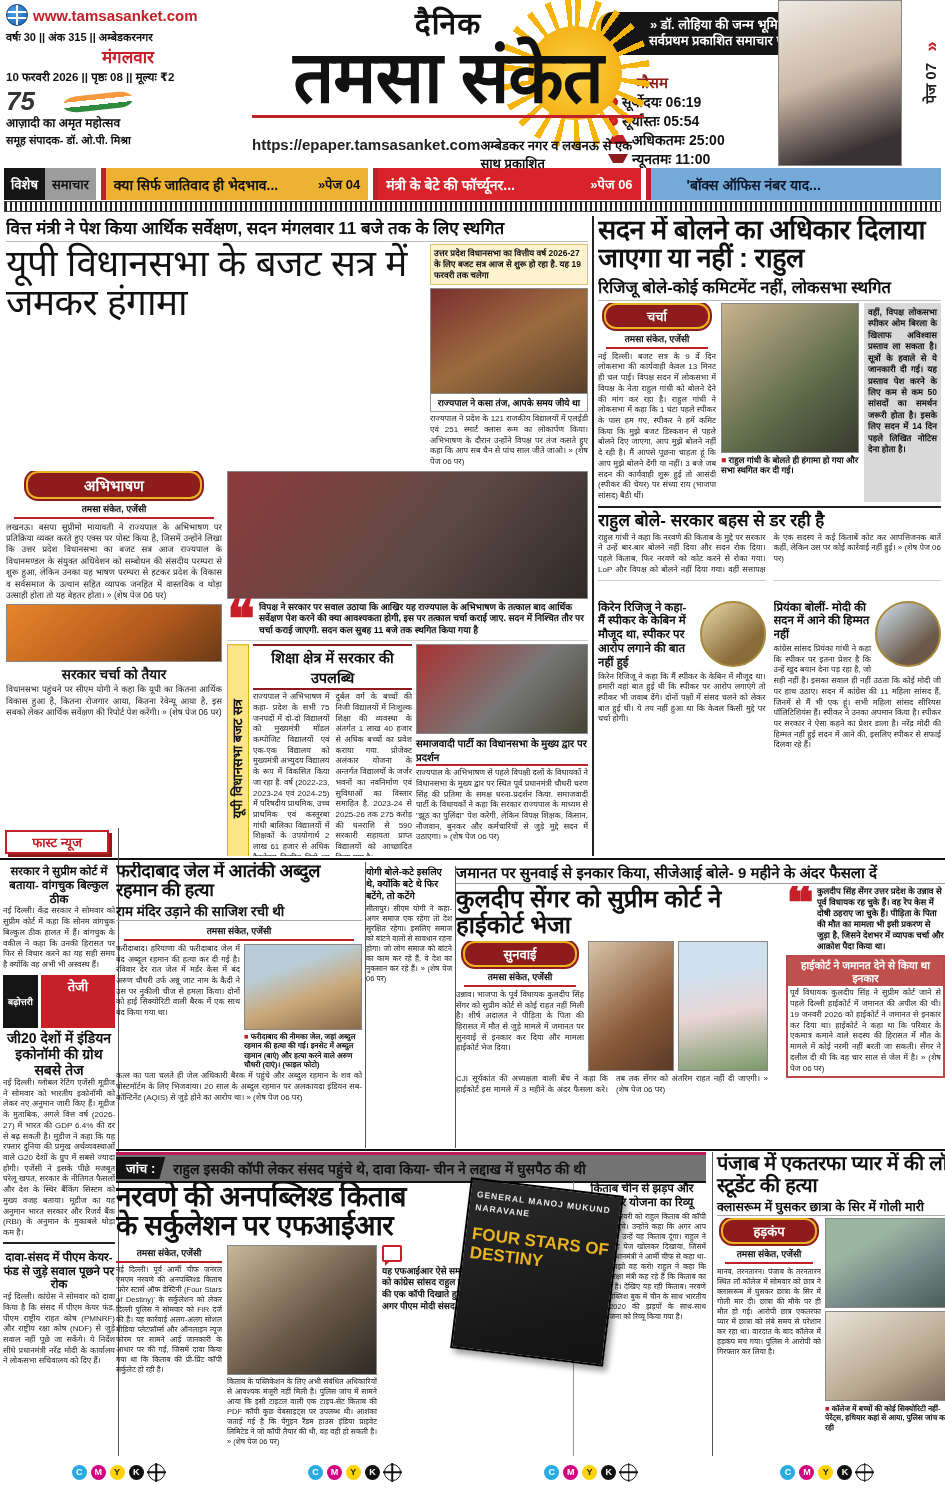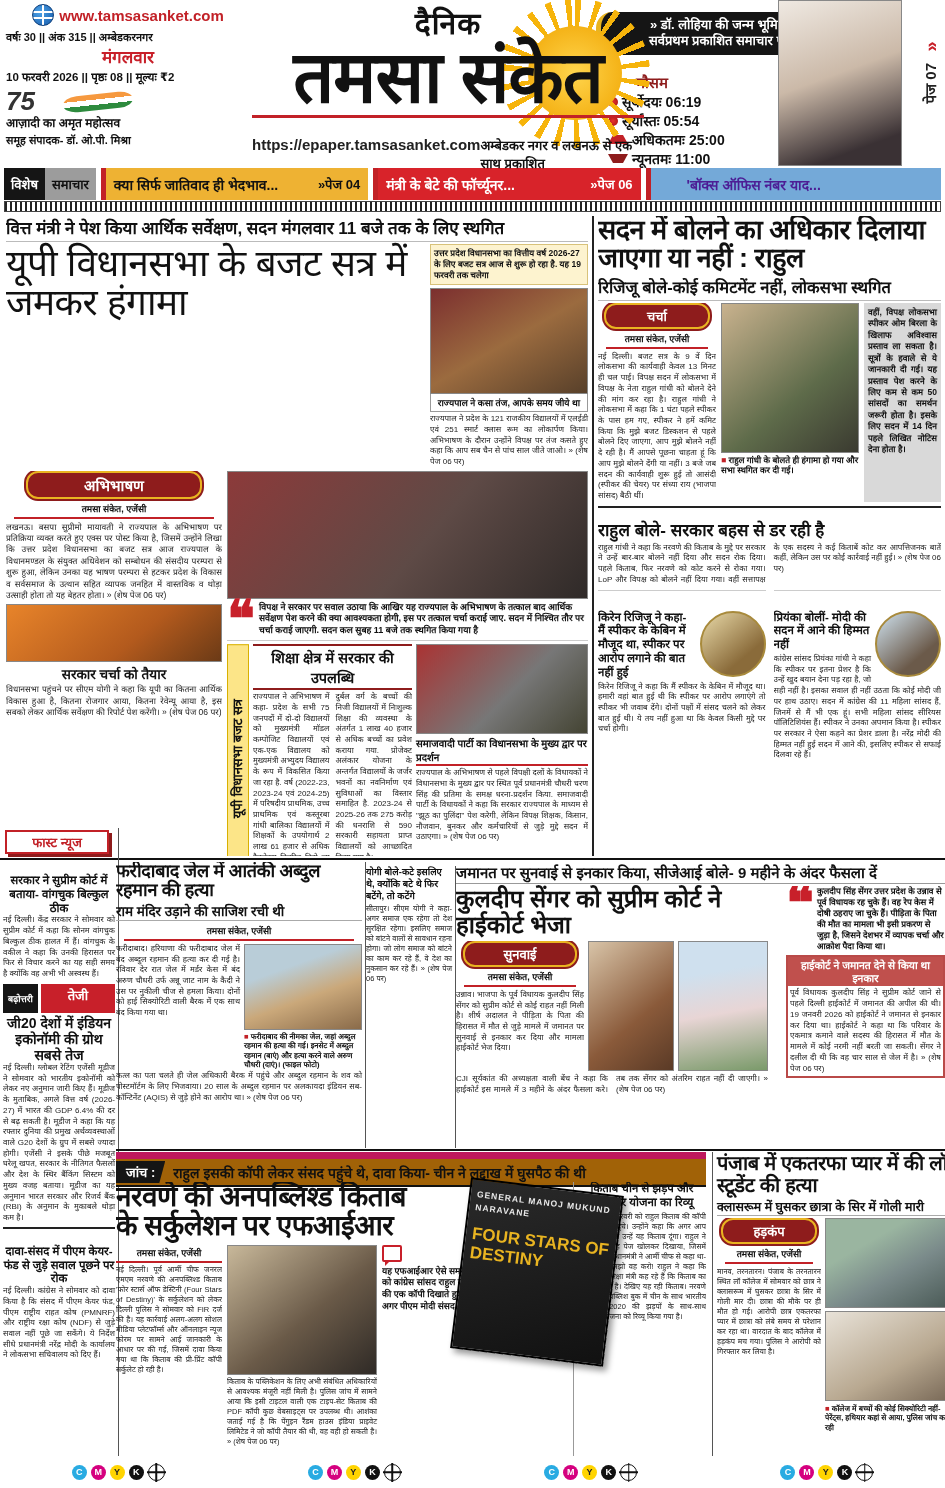--- a/index.html
+++ b/index.html
@@ -8,21 +8,21 @@
   .abs{position:absolute;}
   .photo{background:linear-gradient(135deg,#b9a99a,#8a7f74 60%,#6e655c);border:1px solid #888;}
   .jtext{font-size:8.5px;line-height:1.34;text-align:justify;color:#222;}
   .byline{font-size:9px;font-weight:bold;text-align:center;border-bottom:2px solid #c22127;padding:1px 0 2px;margin:2px 8px 3px;}
   .badge{display:block;margin:0 auto;background:#8e1c1c;color:#fff;font-weight:bold;text-align:center;
          border-radius:12px;padding:2px 10px;border:2px solid #e9b421;box-shadow:0 0 0 2px #8e1c1c;font-size:15px;width:70%;}
   .capsq{color:#c22127;font-weight:bold;}
   .cap{font-size:8.5px;font-weight:bold;line-height:1.25;color:#111;}
   .quotemark{font-family:"Liberation Serif","DejaVu Serif",serif;color:#c8202a;font-size:52px;line-height:.7;font-weight:bold;}
   
-  .site-row{display:flex;align-items:center;gap:5px;font-weight:bold;font-size:15px;color:#c22127;justify-content:center;}
+  .site-row{display:flex;align-items:center;gap:5px;font-weight:bold;font-size:15px;color:#c22127;}
   .globe{width:20px;height:20px;border-radius:50%;flex:0 0 20px;
          background:linear-gradient(#fff 0 0) 50% 35%/100% 2px no-repeat,
                     linear-gradient(#fff 0 0) 50% 65%/100% 2px no-repeat,
                     linear-gradient(90deg,#fff 0 0) 50% 50%/2px 100% no-repeat,
                     radial-gradient(circle at 35% 35%,#4da3e8,#1458a8);border:1px solid #0d3e7a;}
   .issue{font-size:11px;font-weight:bold;margin-top:3px;}
   .day{color:#c8202a;font-size:17px;font-weight:bold;text-align:center;margin:1px 0;}
   .dateline{font-size:11.5px;font-weight:bold;}
   .flagbar{width:70px;height:16px;border-radius:40%/100%;
            background:linear-gradient(#f6993f 33%,#fff 33% 66%,#2e8b3e 66%);transform:rotate(-6deg);margin-left:26px;}
@@ -51,21 +51,21 @@
   .vtext{writing-mode:vertical-rl;transform:rotate(180deg);font-weight:bold;font-size:15px;color:#222;}
   
   .teasers{display:flex;gap:5px;align-items:stretch;padding:2px 4px;}
   .t-label{display:flex;font-weight:bold;font-size:13px;}
   .t-label .b1{background:#151515;color:#fff;padding:5px 7px;display:flex;align-items:center;}
   .t-label .b2{background:#9c9c9c;color:#111;padding:5px 7px;display:flex;align-items:center;}
   .teaser{flex:1;display:flex;justify-content:space-between;align-items:center;padding:3px 8px;font-weight:bold;font-size:14px;border-left:5px solid #c22127;}
   .teaser .pg{font-size:13px;}
   .t-yellow{background:#eeb233;color:#111;}
   .t-red{background:#d8232a;color:#fff;}
-  .t-blue{background:#74a9d8;color:#4c1d95;padding-left:36px;}
+  .t-blue{background:#74a9d8;color:#0f172a;padding-left:36px;}
   .barcode{height:9px;background:repeating-linear-gradient(90deg,#222 0 2px,#fff 2px 5px);border:1px solid #444;}
   
   .kicker{font-size:17px;font-weight:bold;border-bottom:1px solid #bbb;padding-bottom:2px;}
   .lead-row{display:flex;gap:5px;margin-top:2px;}
   .lead-head{flex:1;font-size:37px;line-height:1.06;font-weight:normal;letter-spacing:-.5px;}
   .lead-side{width:158px;flex:0 0 158px;}
   .infobox{background:#fdf3cf;border:1px solid #d8c27a;font-size:8.5px;font-weight:bold;padding:3px;line-height:1.3;}
   .gov-cap{border:1px solid #999;border-top:none;background:#fff;font-size:9px;font-weight:bold;text-align:center;padding:2px;}
   .cols-row{display:flex;gap:5px;margin-top:3px;}
   .colA{width:216px;flex:0 0 216px;overflow:hidden;}
@@ -80,44 +80,44 @@
   .edu-body{column-count:2;column-gap:6px;}
   .sp-col{width:172px;flex:0 0 172px;}
   .sp-cap{font-size:10px;font-weight:bold;border-bottom:2px solid #c22127;margin:2px 0;}
   
   .r-head{font-size:27px;font-weight:bold;line-height:1.05;letter-spacing:-.5px;}
   .r-sub{font-size:16.5px;font-weight:bold;margin:2px 0;border-bottom:1px solid #bbb;padding-bottom:2px;}
   .r-row1{display:flex;gap:5px;margin-top:2px;}
   .r-colA{width:118px;flex:0 0 118px;overflow:hidden;}
   .r-photo-col{width:138px;flex:0 0 138px;}
   .r-sidebar{flex:1;background:#d9d9d9;padding:4px;font-size:8.5px;font-weight:bold;line-height:1.35;text-align:justify;overflow:hidden;}
-  .r-sub2{font-size:17px;font-weight:bold;border-top:2px solid #222;margin-top:4px;padding-top:10px;}
+  .r-sub2{font-size:17px;font-weight:bold;border-top:2px solid #222;margin-top:4px;padding-top:0;}
   .r-sub2-body{column-count:2;column-gap:8px;margin-top:2px;}
   .r-cards{display:flex;gap:8px;margin-top:4px;}
   .card{flex:1;overflow:hidden;border-top:1px solid #ccc;padding-top:20px;}
   .card-head{font-size:11.5px;font-weight:bold;line-height:1.2;}
   .card-photo{float:right;width:62px;height:62px;border-radius:50%;margin:0 0 2px 4px;border:2px solid #a88a3c;}
   
   .rail{padding:0 3px;overflow:hidden;border-right:1.5px solid #555;}
   .fast-badge{border:2px solid #c22127;color:#c22127;font-weight:bold;font-size:13px;text-align:center;background:#fff;
               box-shadow:3px 3px 0 #8e1c1c;padding:1px 4px;margin:2px 6px 4px 2px;}
-  .rail-head{font-size:11.5px;font-weight:bold;text-align:center;line-height:1.2;border-top:2px solid #222;padding-top:16px;margin-top:3px;}
+  .rail-head{font-size:11.5px;font-weight:bold;text-align:center;line-height:1.2;border-top:2px solid #222;padding-top:7px;margin-top:3px;}
   .rail-head.first{border-top:none;margin-top:0;}
   .badges-row{display:flex;gap:3px;margin:4px 0 2px;}
-  .bk{background:#151515;color:#fff;font-size:9px;font-weight:bold;padding:8px 5px;}
+  .bk{background:#151515;color:#fff;font-size:9px;font-weight:bold;padding:20px 5px;}
   .br{background:#c8202a;color:#fff;font-size:13px;font-weight:bold;padding:2px 10px;flex:1;text-align:center;}
   .g20-head{font-size:14px;font-weight:bold;text-align:center;line-height:1.15;}
   .strip-head{font-size:15px;font-weight:bold;border-bottom:1.5px solid #999;padding-bottom:1px;}
   .mid-head{font-size:18px;font-weight:bold;line-height:1.08;letter-spacing:-.3px;}
   .mid-sub{font-size:13.5px;font-weight:bold;border-bottom:1px solid #aaa;margin:1px 0 2px;}
   .hc-box{border:2px solid #b94a48;margin-top:3px;}
   .hc-head{background:#c0504d;color:#fff;font-size:10.5px;font-weight:bold;text-align:center;padding:2px;line-height:1.2;}
   .hc-body{padding:2px;}
   
-  .jaanch{display:flex;align-items:center;gap:8px;border-top:7px solid #be185d;border-bottom:2px solid #111;padding:2px 0;background:#a16207;}
+  .jaanch{display:flex;align-items:center;gap:8px;border-top:3px solid #be185d;border-bottom:2px solid #111;padding:2px 0;background:#737373;}
   .j-label{background:#151515;color:#fff;font-weight:bold;font-size:13px;padding:2px 10px;clip-path:polygon(0 0,100% 0,88% 100%,0 100%);}
   .j-head{font-size:14px;font-weight:bold;}
   .n-head{font-size:28px;font-weight:bold;line-height:1.05;letter-spacing:-.5px;}
   .book{position:absolute;left:344px;top:4px;width:138px;height:152px;background:linear-gradient(160deg,#2a2a2a,#111);
         transform:rotate(7deg);border:2px solid #000;box-shadow:4px 4px 6px rgba(0,0,0,.4);padding:8px 6px;z-index:3;}
   .book-author{color:#e8e8e8;font-size:8.5px;font-weight:bold;letter-spacing:1px;line-height:1.5;}
   .book-title{color:#e9b421;font-size:17px;font-weight:bold;line-height:1.15;margin-top:10px;}
   .n-bottom{display:flex;gap:5px;margin-top:4px;}
   .callout{font-size:9px;font-weight:bold;line-height:1.3;}
   .bubble{width:16px;height:13px;border:2px solid #c8202a;border-radius:2px;position:relative;margin-bottom:4px;}

